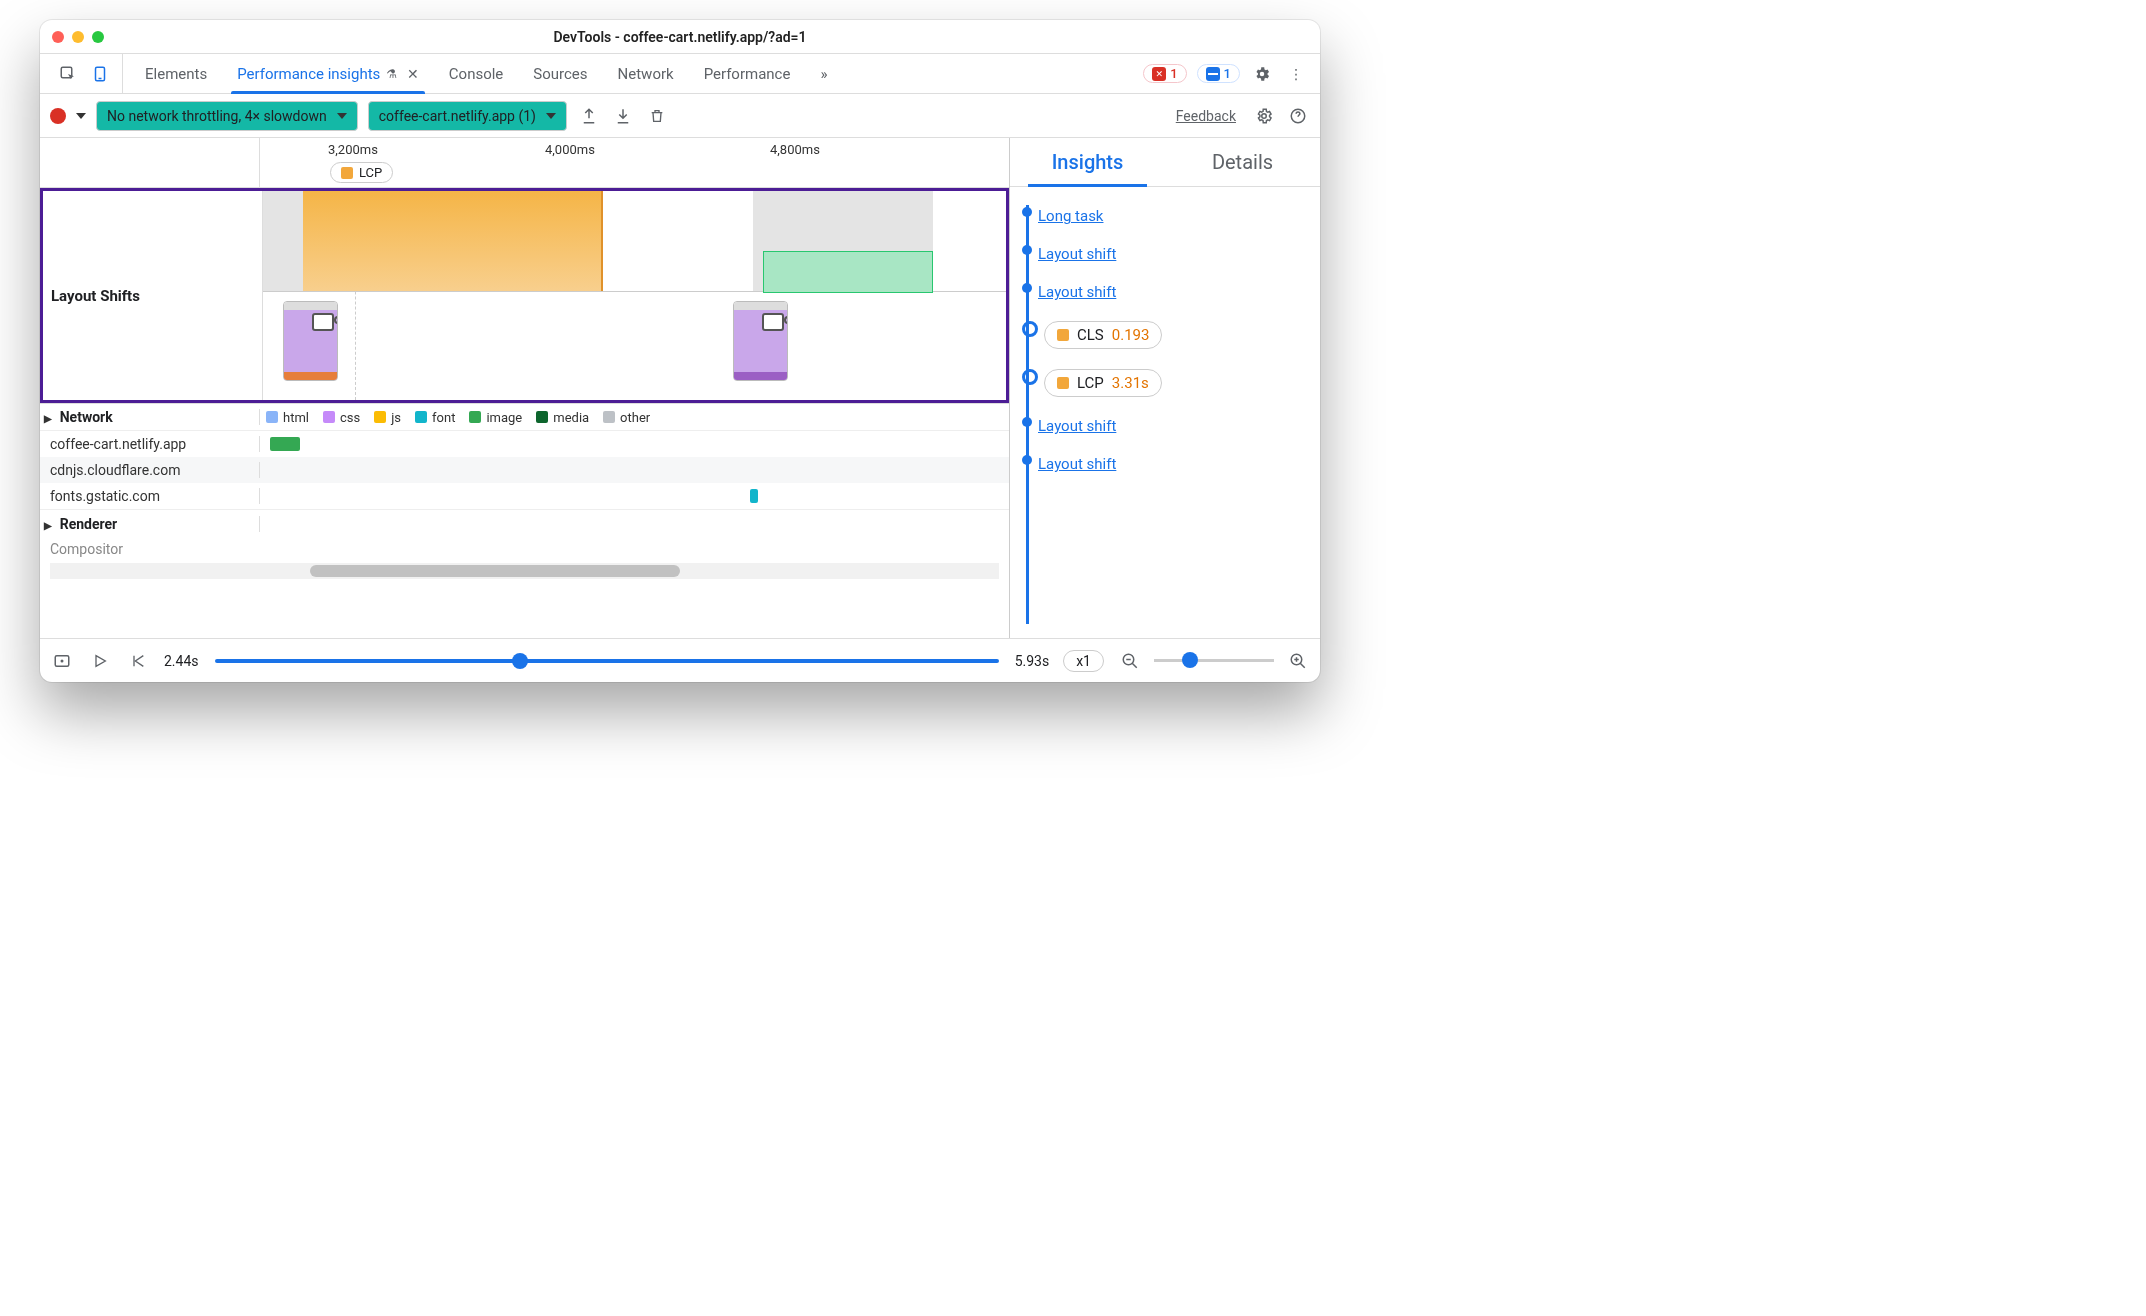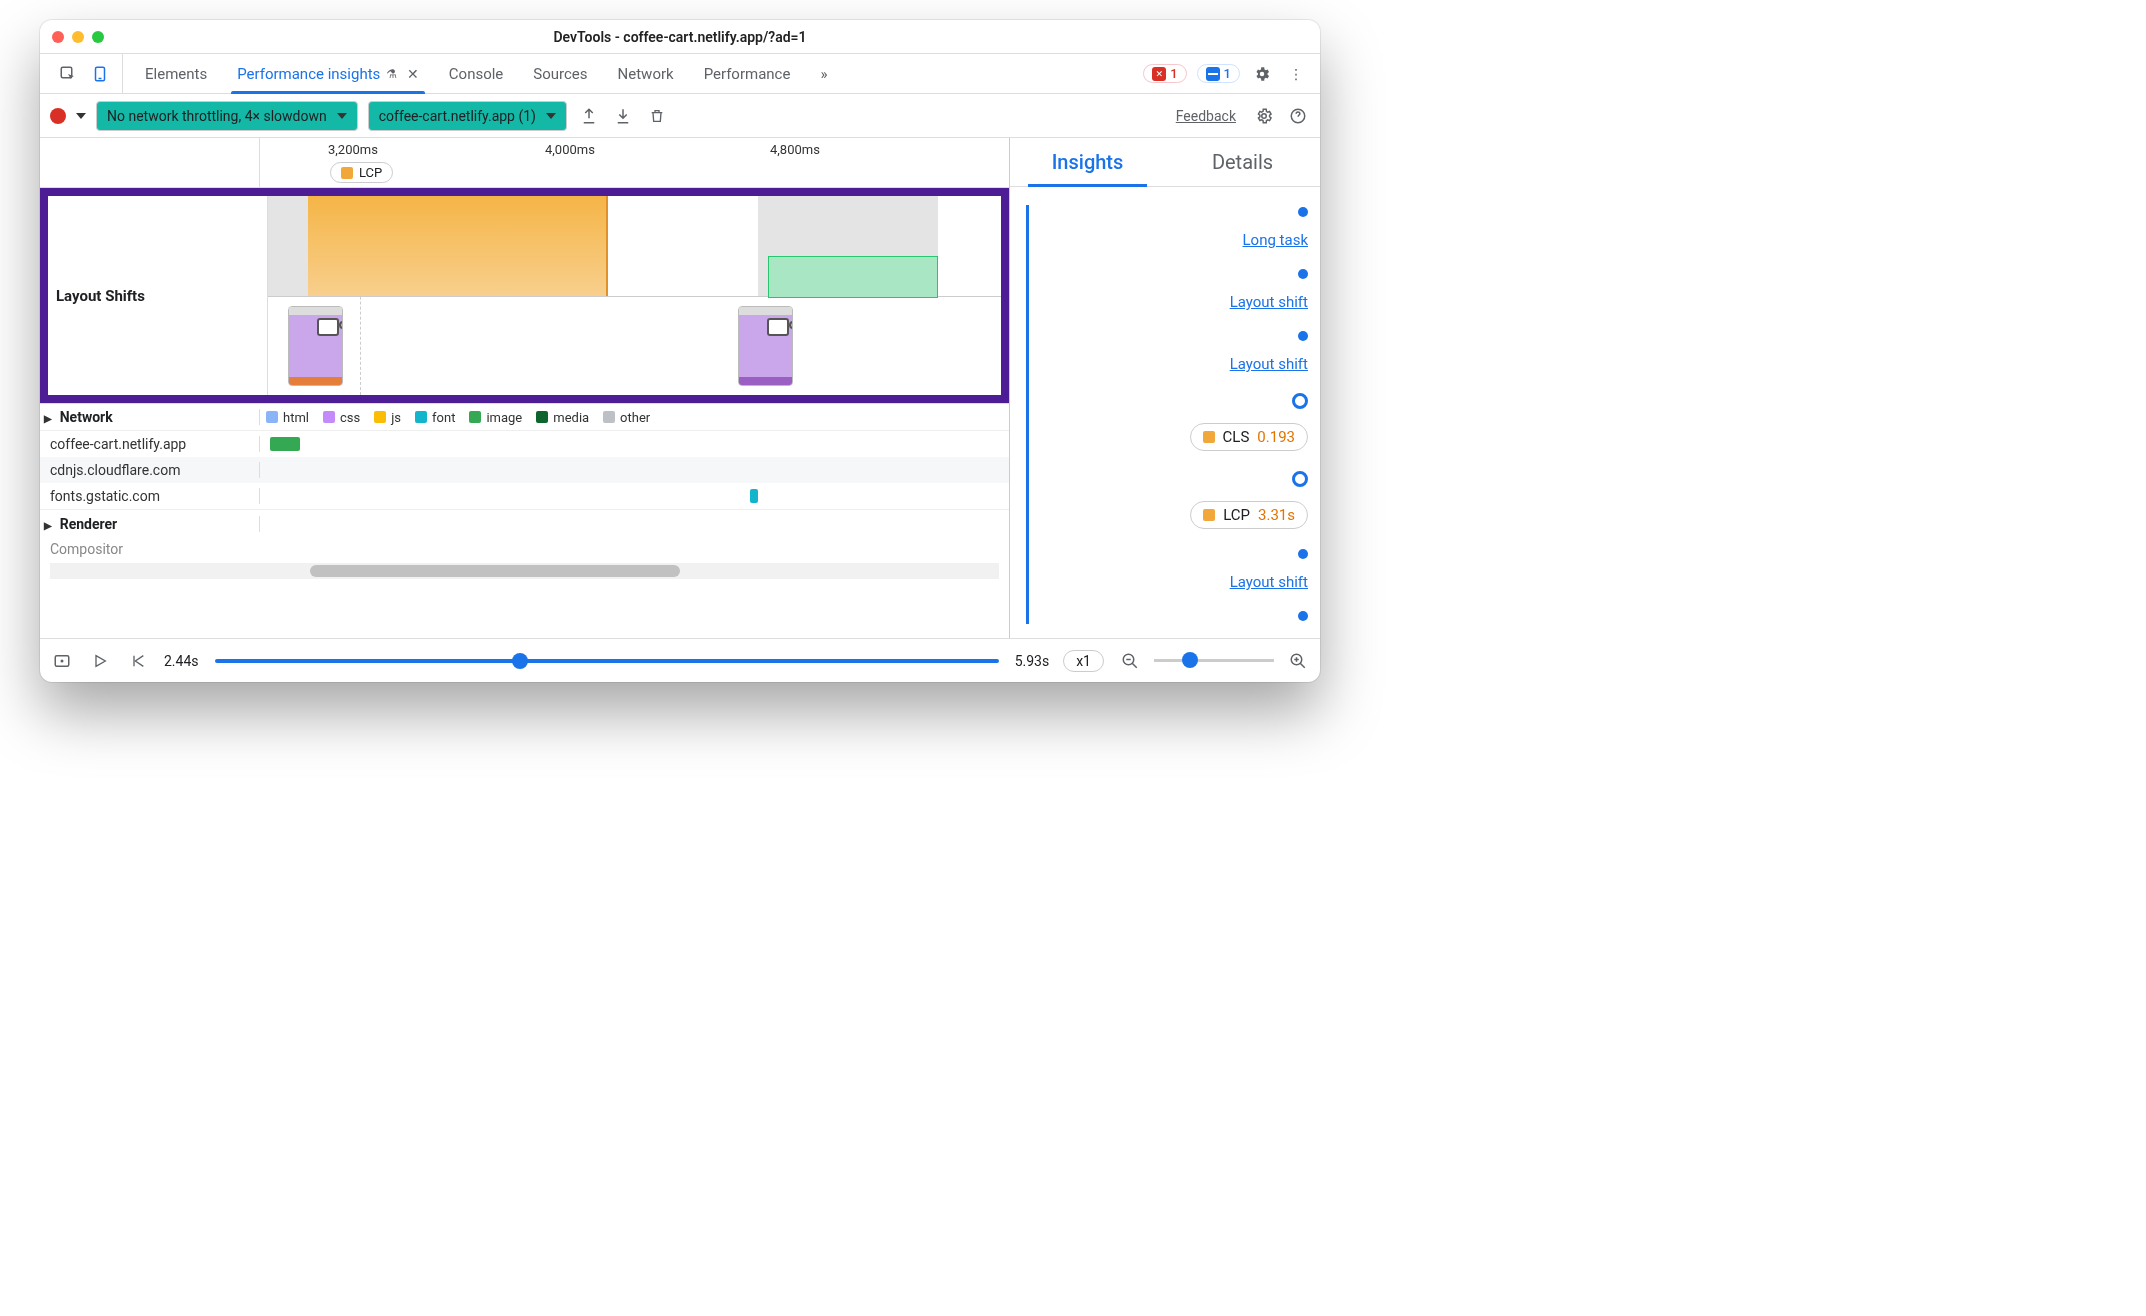--- a/index.html
+++ b/index.html
@@ -116,21 +116,21 @@
   .sw-html { background:#8ab4f8; }
   .sw-css { background:#c58af9; }
   .sw-js { background:#fbbc04; }
   .sw-font { background:#12b5cb; }
   .sw-image { background:#34a853; }
   .sw-media { background:#0d652d; }
   .sw-other { background:#bdc1c6; }
 
   
   .ls-row {
-    display:flex; height:215px; border:8px solid #4c1d95; position:relative;
+    display:flex; height:215px; border:3px solid #4c1d95; position:relative;
   }
   .ls-row .row-label-col {
     display:flex; align-items:center; padding-left:8px; font-weight:700; font-size:15px;
   }
   .ls-track { flex:1; position:relative; background:#fff; }
   .block { position:absolute; top:0; }
   .block.orange {
     background: linear-gradient(#f5b547, #f8cf8d);
     border-right:2px solid #e0912a; height:100px;
   }
@@ -170,21 +170,21 @@
   .h-thumb { position:absolute; height:12px; top:2px; background:#c1c1c1; border-radius:6px;}
 
   
   .rp-tabs { display:flex; border-bottom:1px solid #ddd; }
   .rp-tab {
     flex:1; text-align:center; padding:12px 0; font-size:20px; color:#5f6368; cursor:pointer; position:relative;
   }
   .rp-tab.active { color:#1a73e8; font-weight:500;}
   .rp-tab.active::after { content:""; position:absolute; bottom:-1px; left:18px; right:18px; height:3px; background:#1a73e8;}
   .insights-list { flex:1; padding:10px 12px; overflow:auto; position:relative;}
-  .ins-item { display:flex; align-items:flex-end; gap:14px; padding:10px 0;flex-direction:column; }
+  .ins-item { display:flex; align-items:flex-start; gap:6px; padding:10px 0; }
   .ins-dot { width:10px; height:10px; border-radius:50%; background:#1a73e8; flex-shrink:0;}
   .ins-ring { width:16px; height:16px; border-radius:50%; border:3px solid #1a73e8; background:#fff; flex-shrink:0;}
   .ins-link { color:#1a73e8; text-decoration:underline; font-size:15px;}
   .ins-pill {
     display:inline-flex; align-items:center; gap:8px;
     border:1px solid #ccc; border-radius:999px; padding:4px 12px;
     font-size:15px; background:#fff;
   }
   .ins-pill .val-orange { color:#e37400; }
   .vline-blue { position:absolute; top:18px; bottom:14px; left:16px; width:3px; background:#1a73e8;}

